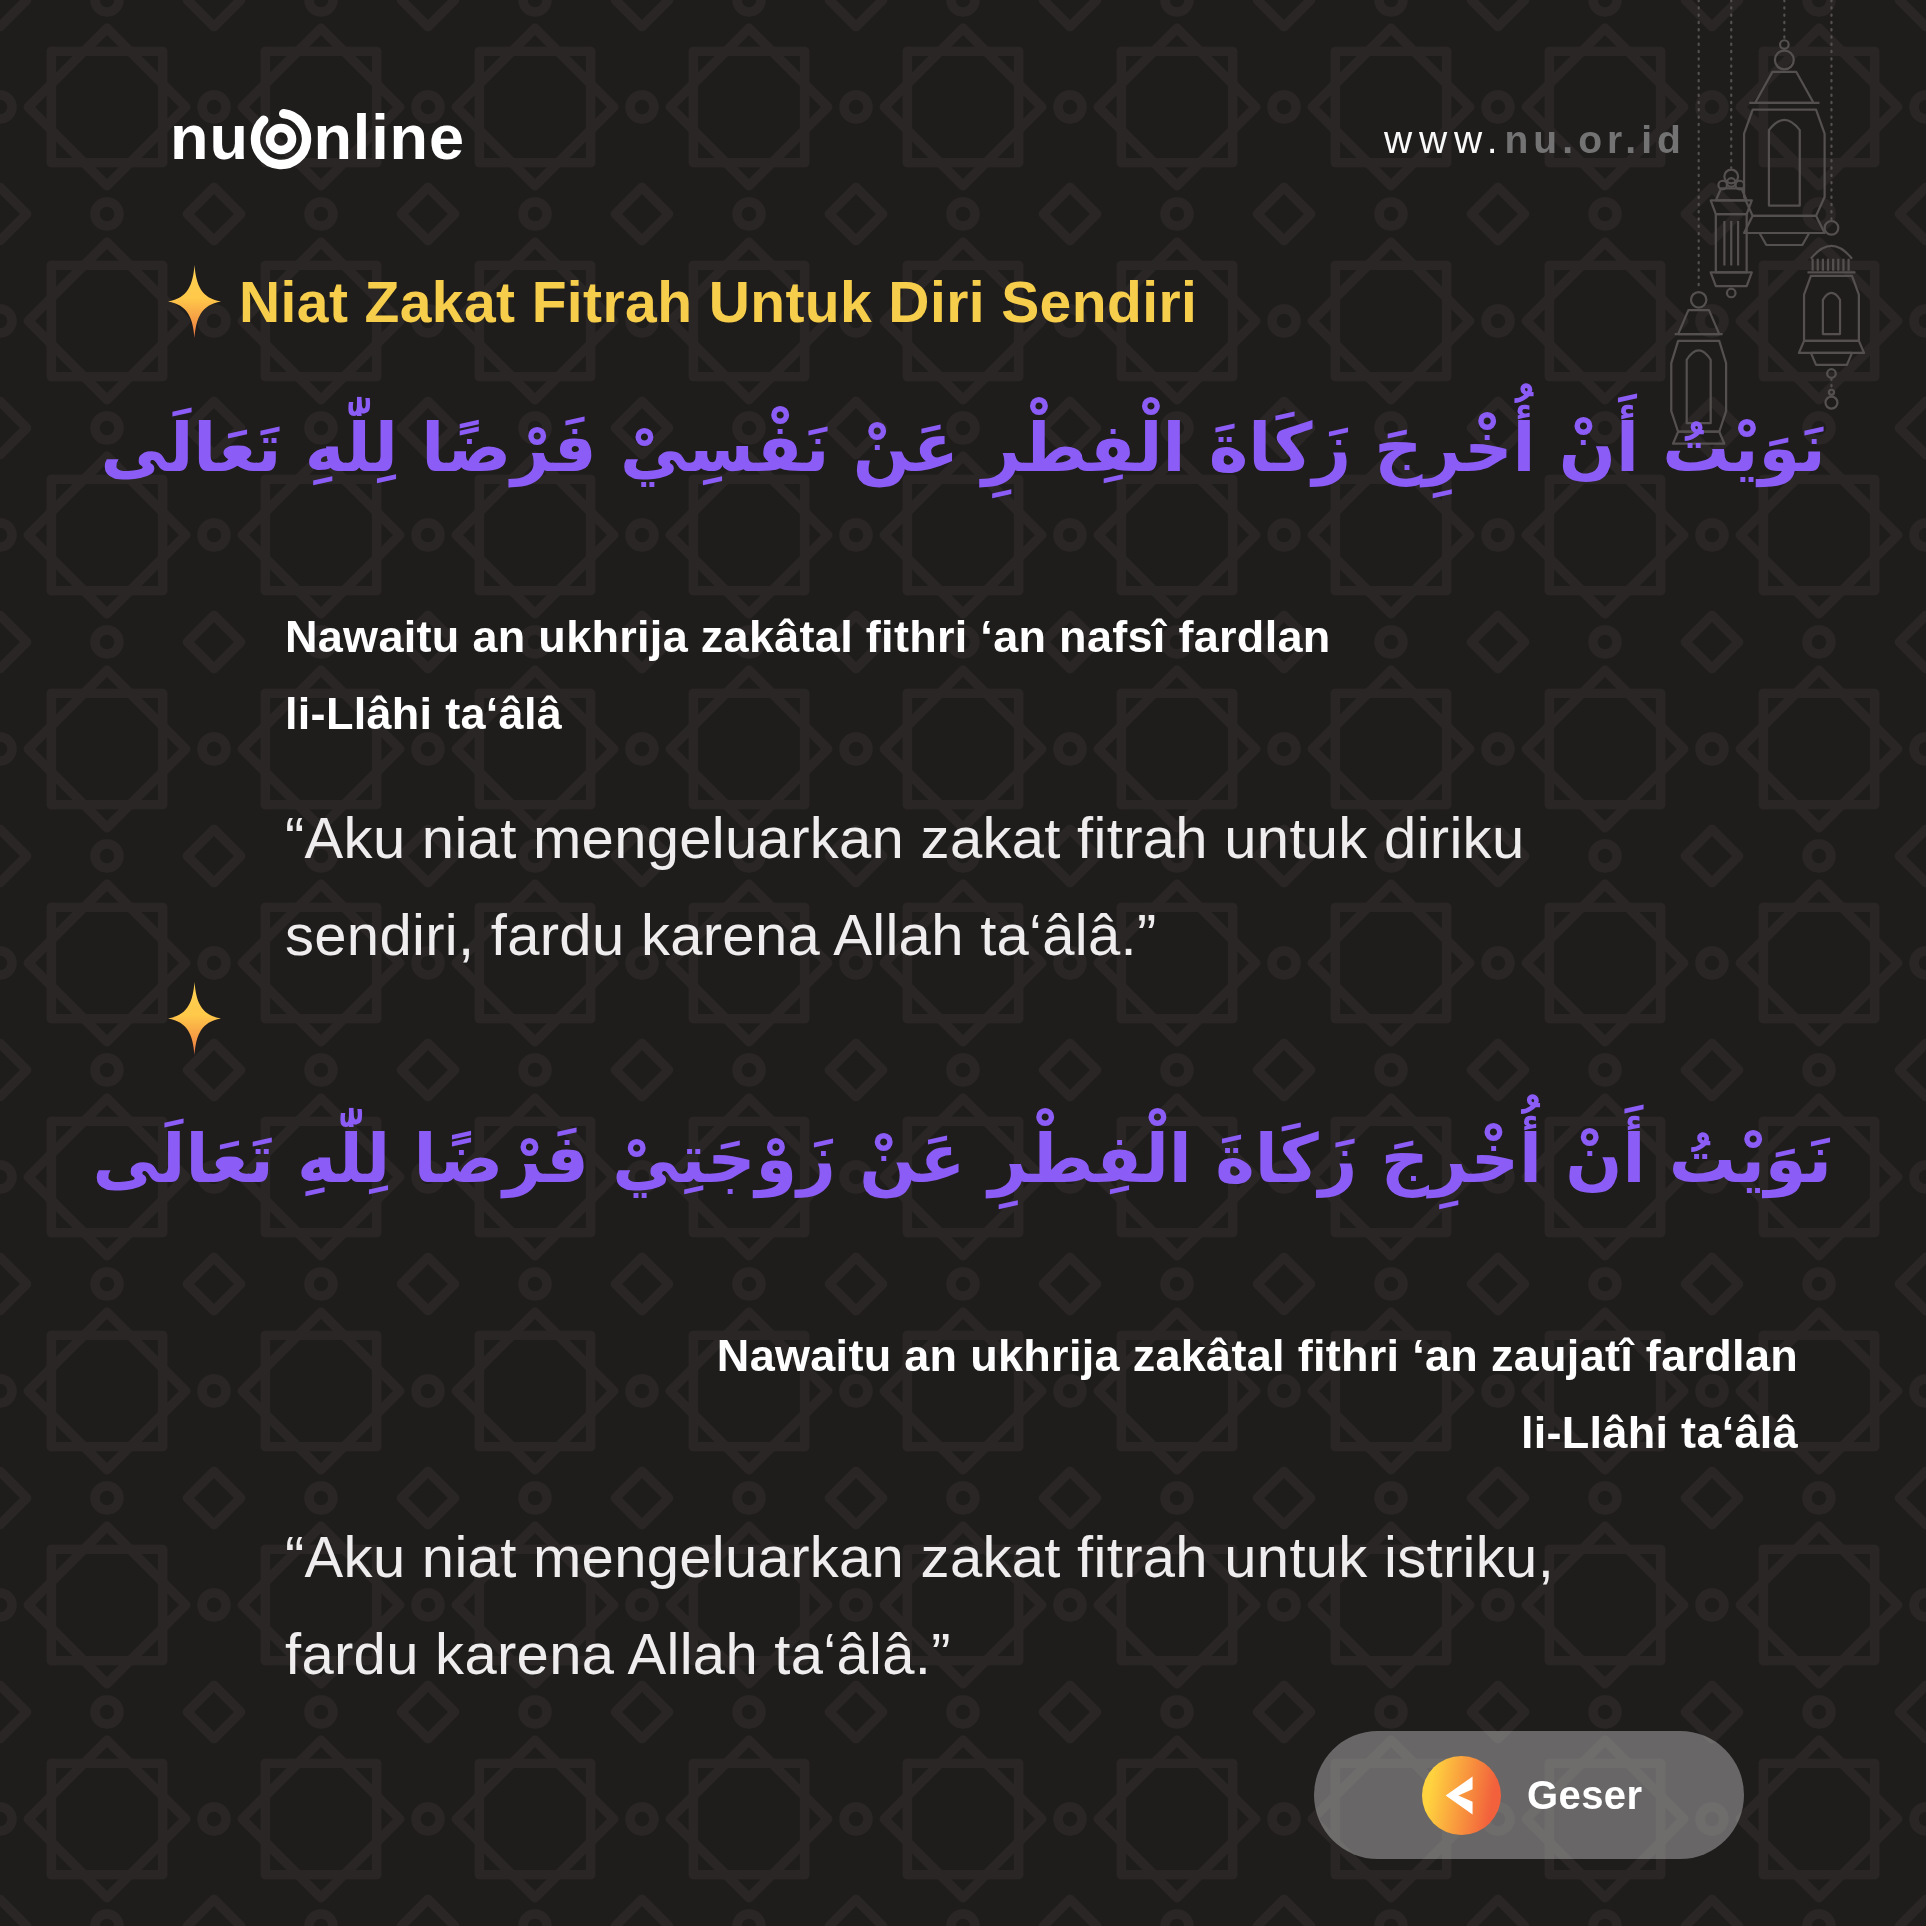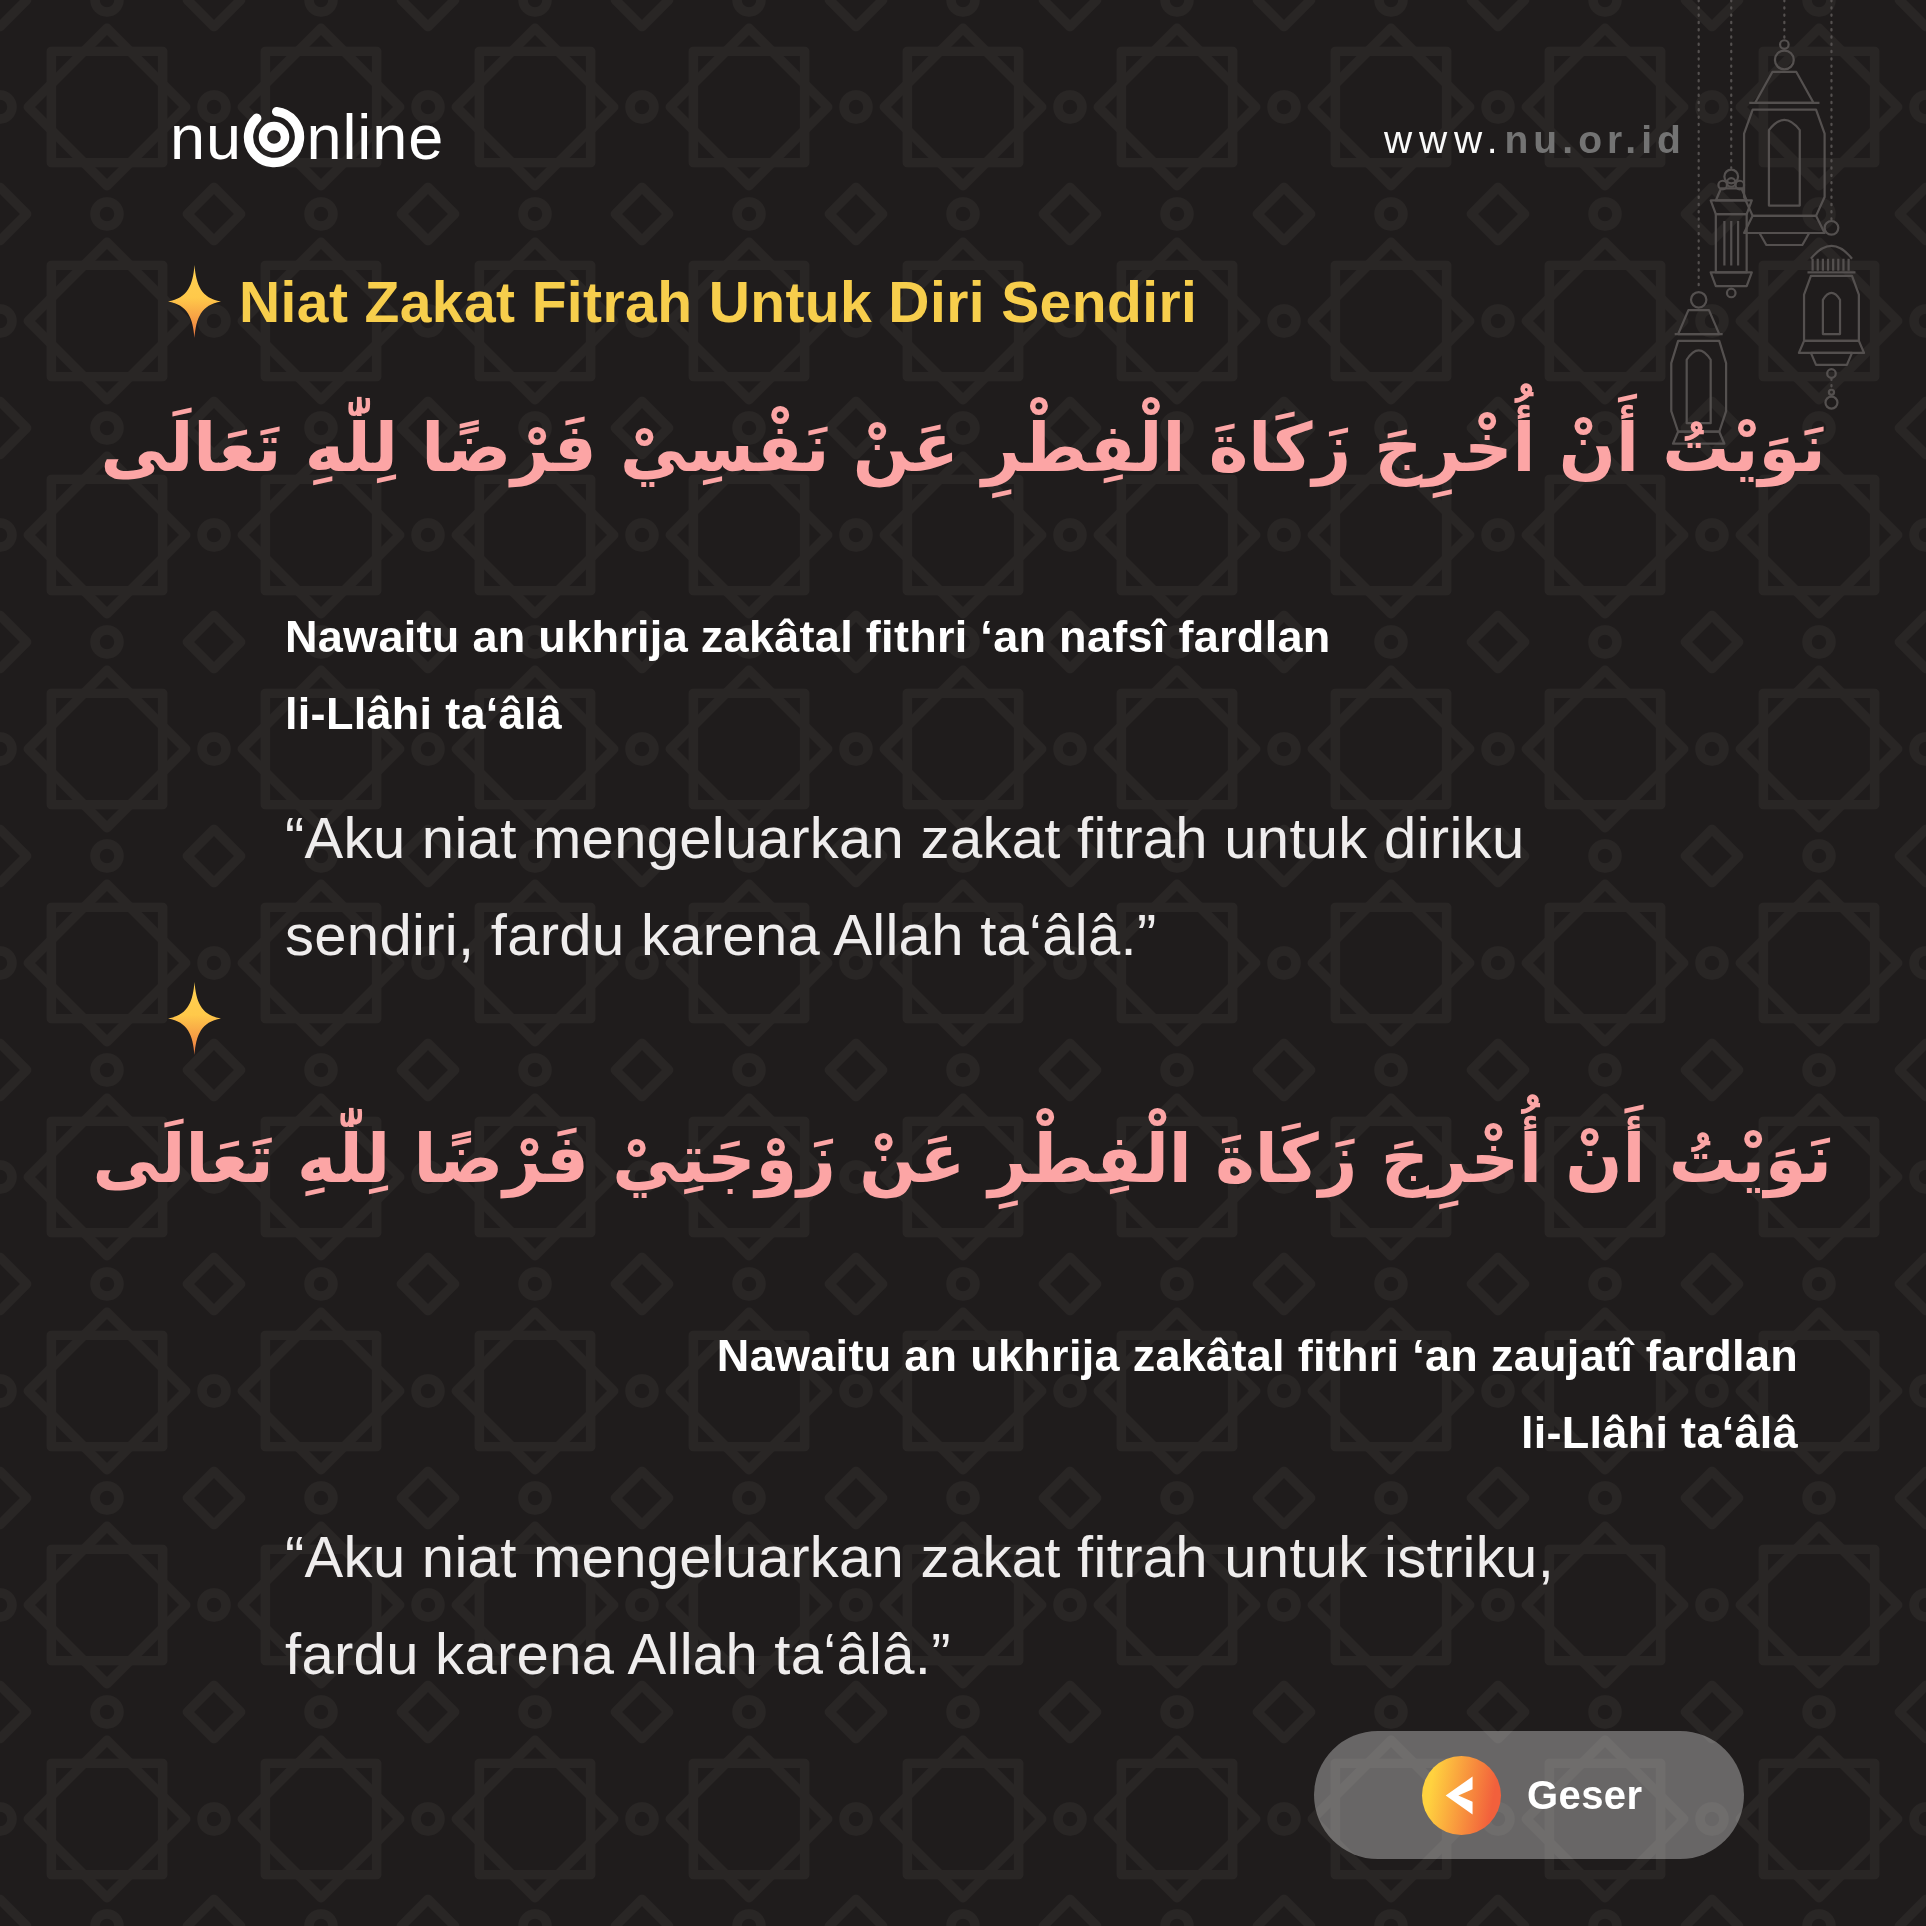--- a/index.html
+++ b/index.html
@@ -5,35 +5,35 @@
   html,body{margin:0;padding:0;}
   body{
     width:1926px;height:1926px;position:relative;overflow:hidden;
     background:#1F1C1C;
     font-family:"Liberation Sans", sans-serif;
     color:#FFFFFF;
   }
   .bg-pattern{position:absolute;left:0;top:0;z-index:0;}
   .lanterns{position:absolute;top:0;right:26px;z-index:1;}
 
-  .logo{position:absolute;left:170px;top:101px;z-index:2;display:flex;align-items:center;
-        font-weight:normal;font-size:63px;letter-spacing:0.9px;color:#FFFFFF;}
+  .logo{position:absolute;left:170px;top:101px;z-index:2;display:flex;align-items:flex-end;
+        font-weight:bold;font-size:63px;letter-spacing:0.9px;color:#FFFFFF;}
   .logo-o{margin:0 -1.7px;}
 
   .url{position:absolute;top:118px;right:240px;z-index:2;font-size:39px;white-space:nowrap;}
   .url .www{font-weight:400;letter-spacing:6.8px;color:#FAFAFA;}
   .url .domain{font-weight:bold;letter-spacing:5.1px;color:#737373;}
 
   .heading{position:absolute;left:168px;z-index:2;display:flex;align-items:center;gap:18px;}
   .heading h2{margin:0;font-size:57px;font-weight:bold;color:#F7CE4C;letter-spacing:0.4px;white-space:nowrap;}
   .heading.h1{top:264px;}
   .heading.h2{top:981px;}
 
   .arabic{position:absolute;left:94px;right:94px;z-index:2;text-align:center;direction:rtl;
-          font-family:"DejaVu Sans", sans-serif;font-weight:bold;font-size:67px;color:#fca5a5;white-space:nowrap;}
+          font-family:"DejaVu Sans", sans-serif;font-weight:bold;font-size:67px;color:#8b5cf6;white-space:nowrap;}
   .arabic.a1{top:409px;}
   .arabic.a2{top:1120px;}
 
   .latin{position:absolute;left:285px;right:128px;z-index:2;font-size:45px;font-weight:bold;
          line-height:1.7;color:#FFFFFF;white-space:pre-line;letter-spacing:0.3px;}
   .latin.l1{top:599px;}
   .latin.l2{top:1318px;text-align:right;}
 
   .translation{position:absolute;left:285px;right:128px;z-index:2;font-size:58px;font-weight:400;
          line-height:1.68;color:#EFEDED;white-space:pre-line;letter-spacing:0.3px;}

